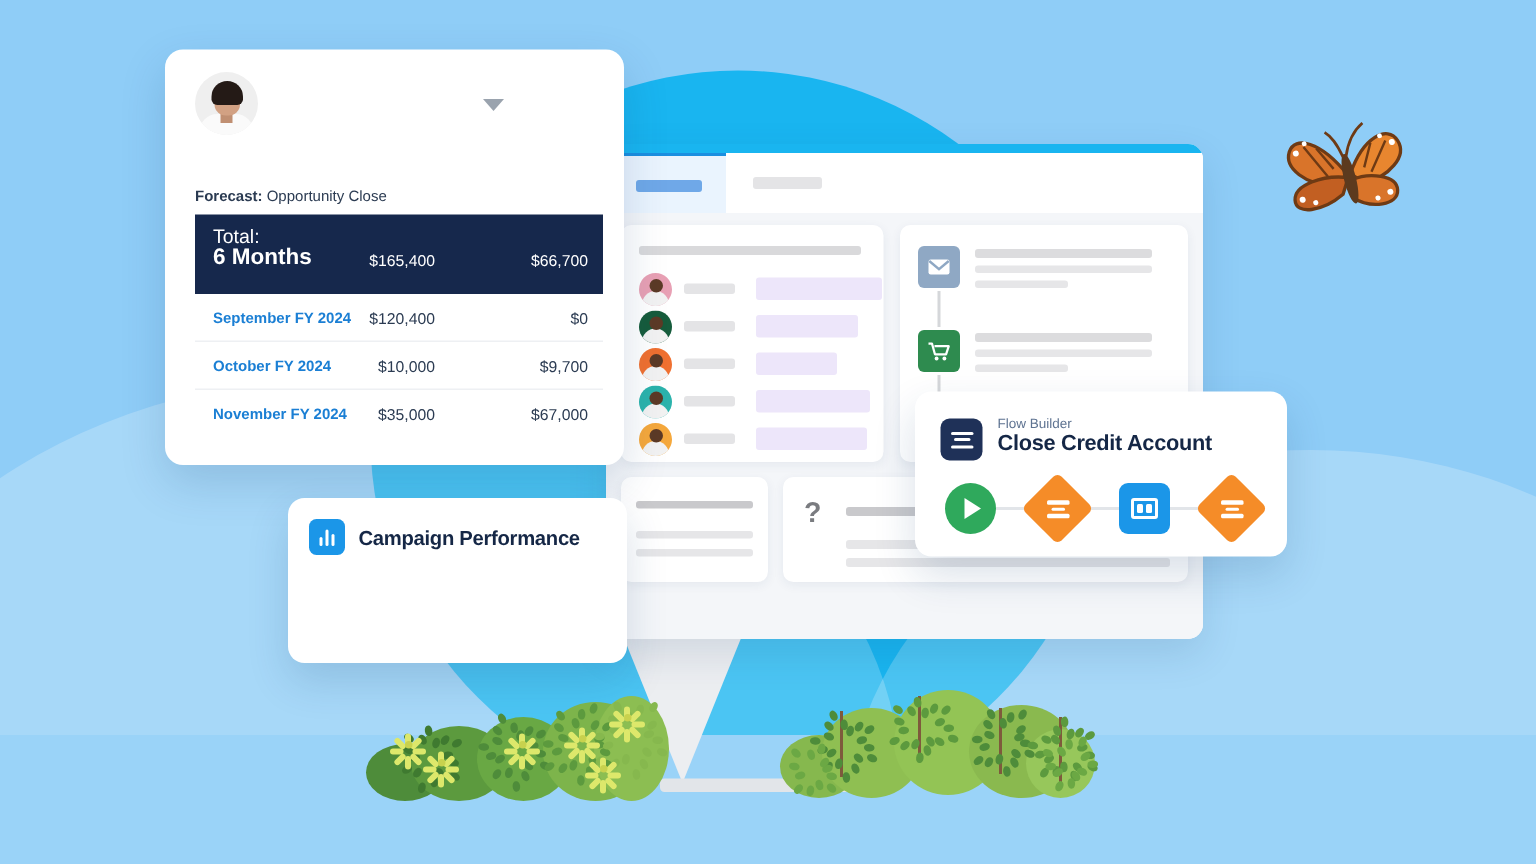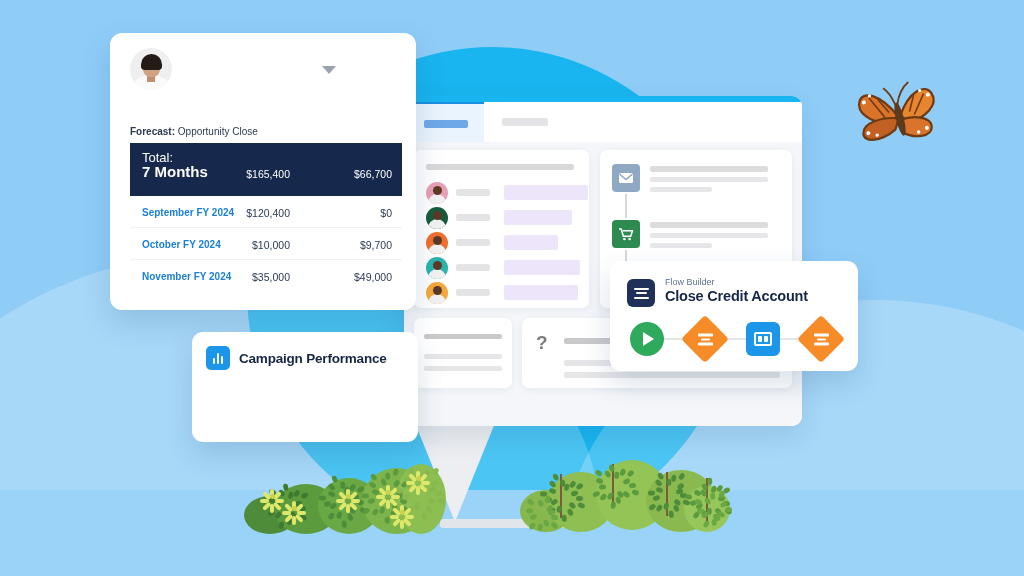--- a/index.html
+++ b/index.html
@@ -377,39 +377,39 @@
   </div>
 
   <div class="fc-forecast">
     <b>Forecast:</b>
     <span>Opportunity Close</span>
   </div>
 
   <div class="fc-table">
     <div class="fc-total">
       <span class="lbl-total">Total:</span>
-      <span class="lbl-3m">7 Months</span>
+      <span class="lbl-3m">6 Months</span>
       <span class="c2">$165,400</span>
       <span class="c3">$66,700</span>
     </div>
     <div id="forecast-rows">
         <div class="fc-row">
           <span class="c1">September FY 2024</span>
           <span class="c2">$120,400</span>
           <span class="c3">$0</span>
         </div>
         <div class="fc-row">
           <span class="c1">October FY 2024</span>
           <span class="c2">$10,000</span>
           <span class="c3">$9,700</span>
         </div>
         <div class="fc-row">
           <span class="c1">November FY 2024</span>
           <span class="c2">$35,000</span>
-          <span class="c3">$49,000</span>
+          <span class="c3">$67,000</span>
         </div>
       </div>
   </div>
 </div>
 
 <div class="campaign">
   <div class="cp-head">
     <div class="cp-ico">
       <span style="height:6px"></span>
         <span style="height:11px"></span>

